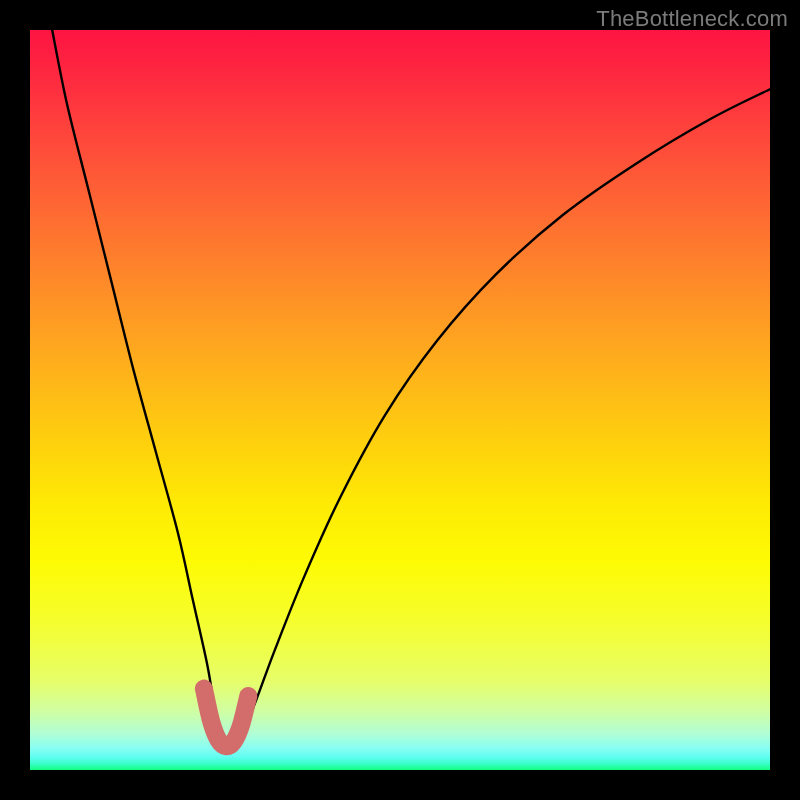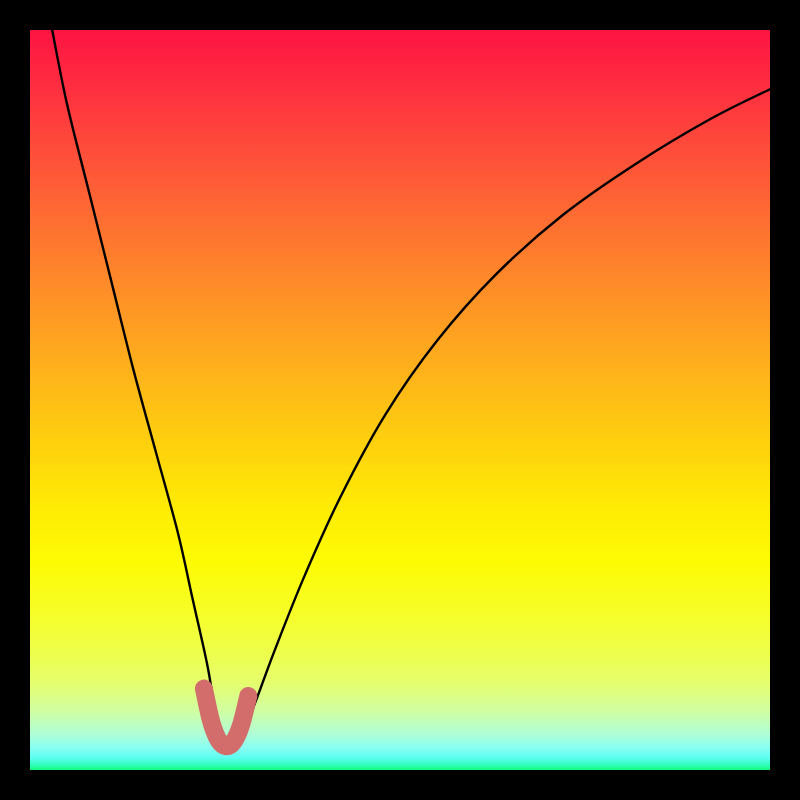--- a/index.html
+++ b/index.html
@@ -63,19 +63,20 @@
     left: 0;
     top: 0;
     width: 740px;
     height: 740px;
   }
 </style>
 </head>
 <body>
 
 <div class="frame">
+  <div class="watermark">TheBottleneck.com</div>
   <div class="plot">
     <svg class="curves" viewBox="0 0 740 740" preserveAspectRatio="none">
       <path id="curve-main" d="M 22.2 0 C 24.666666666666664 12.333333333333334, 30.833333333333332 46.866666666666674, 37 74 C 43.166666666666664 101.13333333333333, 51.800000000000004 133.19999999999996, 59.2 162.79999999999995 C 66.60000000000001 192.39999999999995, 74 221.99999999999997, 81.4 251.59999999999997 C 88.80000000000001 281.2, 96.2 312.0333333333333, 103.60000000000001 340.4 C 111.00000000000001 368.76666666666665, 118.4 394.6666666666667, 125.80000000000001 421.8 C 133.20000000000002 448.93333333333334, 141.83333333333334 478.5333333333333, 148 503.2 C 154.16666666666666 527.8666666666667, 157.86666666666667 547.5999999999999, 162.8 569.8 C 167.73333333333335 592, 173.9 617.9, 177.6 636.4 C 181.29999999999998 654.9, 182.53333333333333 668.4666666666666, 185 680.8 C 187.46666666666667 693.1333333333333, 189.93333333333334 704.2333333333333, 192.4 710.4 C 194.86666666666667 716.5666666666666, 197.33333333333334 717.8, 199.8 717.8 C 202.26666666666668 717.8, 203.50000000000003 716.5666666666666, 207.20000000000002 710.4 C 210.9 704.2333333333333, 215.83333333333334 695.5999999999999, 222 680.8 C 228.16666666666666 666, 235.5666666666667 643.8, 244.20000000000002 621.6 C 252.83333333333334 599.4000000000001, 262.7 573.5, 273.8 547.6 C 284.90000000000003 521.7, 297.23333333333335 493.3333333333333, 310.8 466.2 C 324.3666666666667 439.06666666666666, 339.16666666666663 410.7, 355.2 384.8 C 371.23333333333335 358.90000000000003, 388.50000000000006 334.23333333333335, 407.00000000000006 310.8 C 425.50000000000006 287.3666666666667, 445.23333333333335 265.16666666666663, 466.2 244.2 C 487.16666666666663 223.23333333333332, 509.3666666666666 203.5, 532.8 185 C 556.2333333333332 166.5, 582.1333333333332 149.23333333333338, 606.8 133.20000000000005 C 631.4666666666667 117.1666666666667, 658.6 101.13333333333331, 680.8000000000001 88.79999999999995 C 703.0000000000001 76.4666666666666, 730.1333333333333 64.13333333333327, 740 59.19999999999993" fill="none" stroke="#000" stroke-width="2.4" stroke-linecap="round"></path>
       <path id="curve-highlight" d="M 173.89999999999998 658.6 C 175.13333333333333 664.15, 178.83333333333331 683.2666666666667, 181.29999999999998 691.9 C 183.76666666666665 700.5333333333333, 186.23333333333335 706.3299999999999, 188.70000000000002 710.4 C 191.16666666666669 714.47, 193.63333333333335 716.0733333333334, 196.10000000000002 716.32 C 198.5666666666667 716.5666666666667, 201.03333333333336 715.3333333333334, 203.50000000000003 711.88 C 205.9666666666667 708.4266666666666, 208.4333333333333 703.2466666666667, 210.89999999999998 695.6 C 213.36666666666665 687.9533333333334, 217.06666666666666 670.9333333333334, 218.29999999999998 666" fill="none" stroke="#d36d6b" stroke-width="18" stroke-linecap="round" stroke-linejoin="round"></path>
     </svg>
   </div>
 </div>
 
 </body></html>

